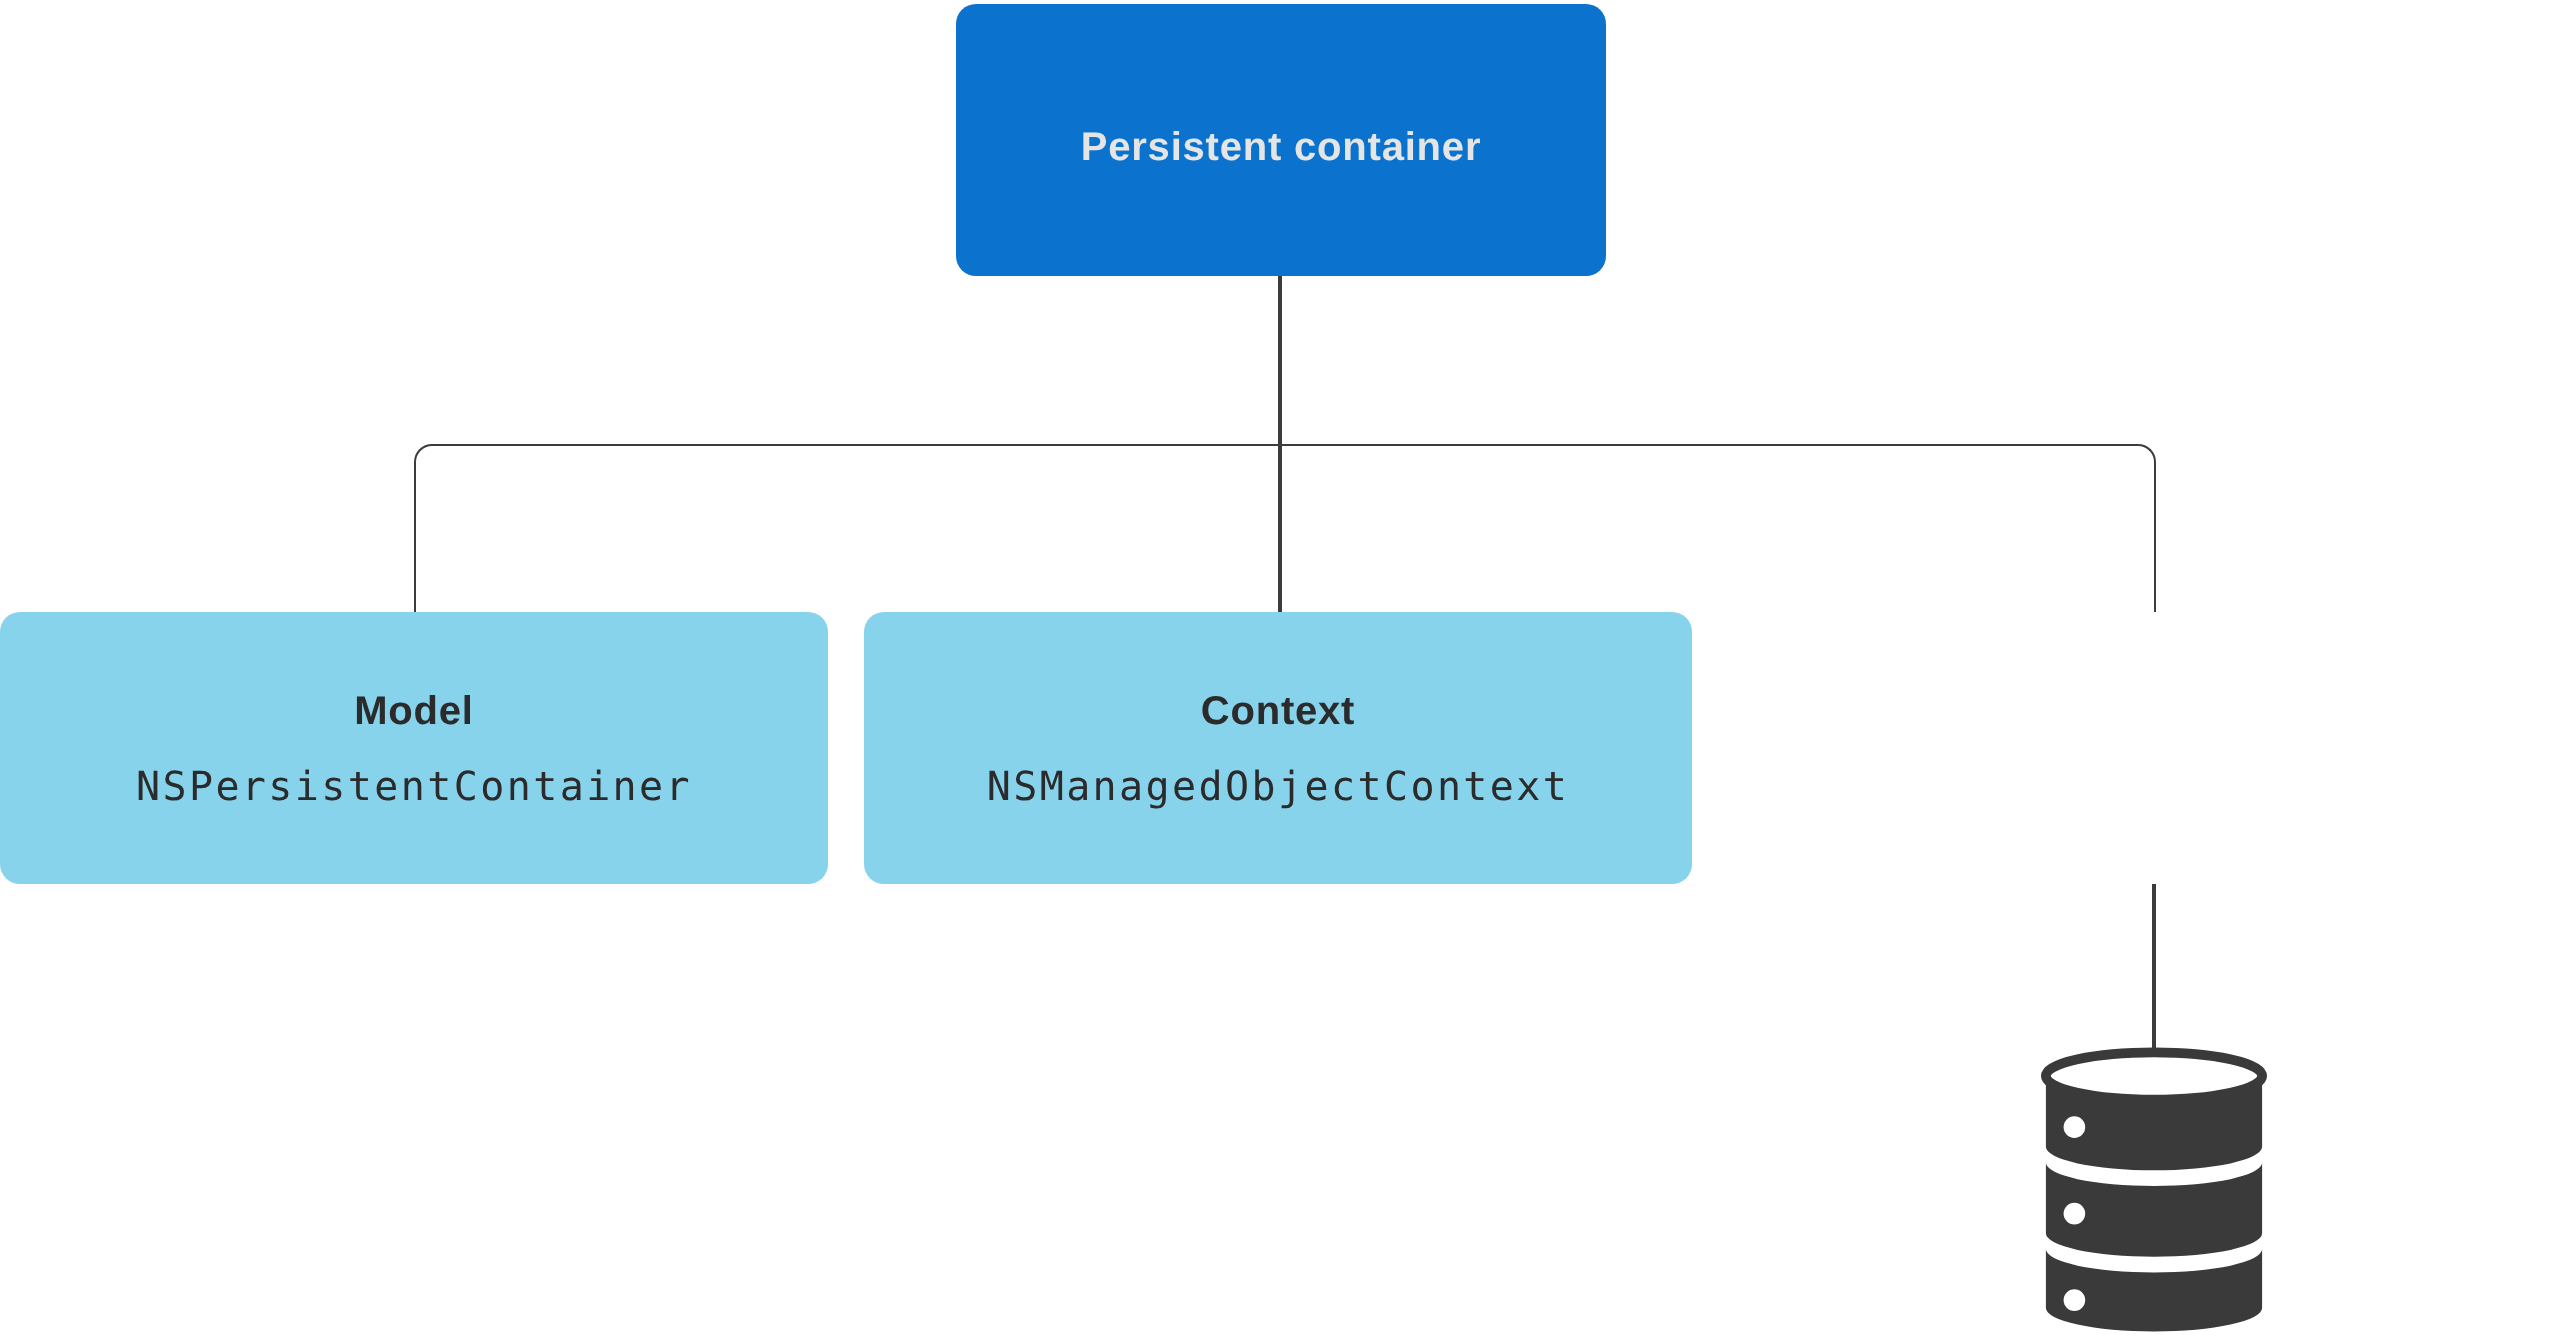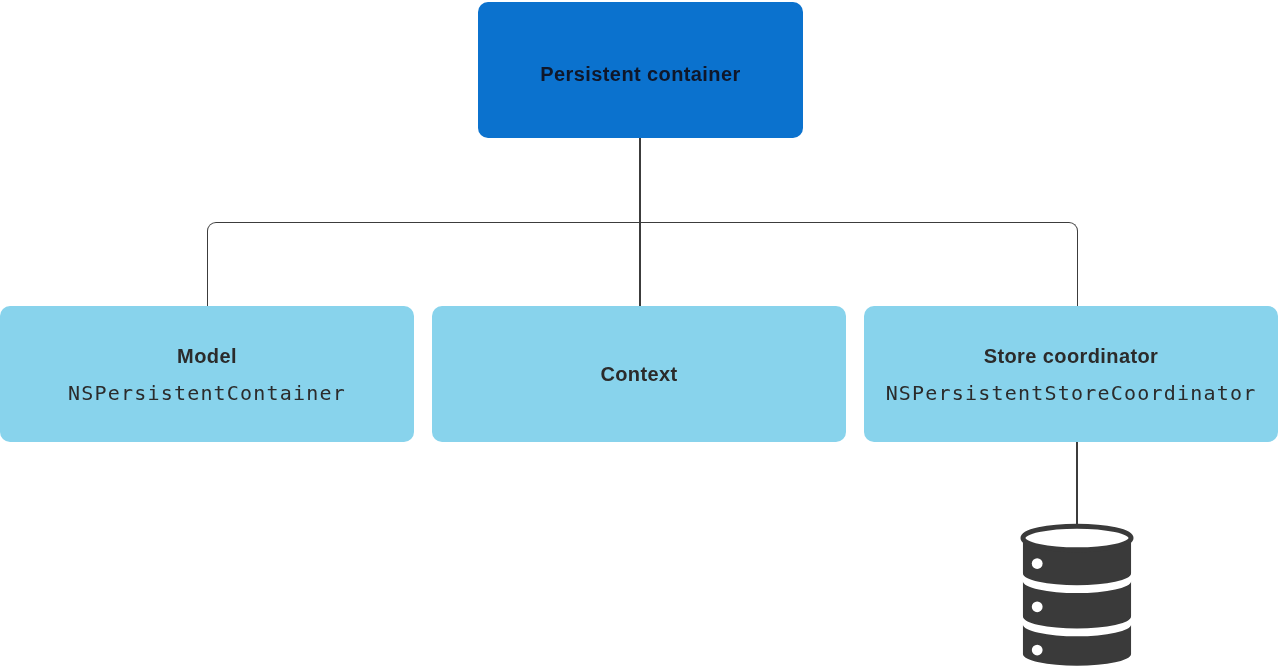--- a/index.html
+++ b/index.html
@@ -41,21 +41,21 @@
     line-height: 26px;
     white-space: nowrap;
   }
 
   .root-node {
     left: 478px;
     top: 2px;
     width: 325px;
     height: 136px;
     background: #0b72ce;
-    color: #0f172a;
+    color: #e5e5e5;
     padding-top: 7px;
     box-sizing: border-box;
   }
 
   .child-node {
     top: 306px;
     height: 136px;
     background: #88d3ec;
     color: #2b2b2b;
   }
@@ -114,26 +114,23 @@
   <div class="vline trunk-line"></div>
   <div class="bracket"></div>
 
   <div class="node child-node child-model">
     <div class="node-title">Model</div>
     <div class="node-class">NSPersistentContainer</div>
   </div>
 
   <div class="node child-node child-context">
     <div class="node-title">Context</div>
+    <div class="node-class">NSManagedObjectContext</div>
   </div>
 
-  <div class="node child-node child-store">
-    <div class="node-title">Store coordinator</div>
-    <div class="node-class">NSPersistentStoreCoordinator</div>
-  </div>
 
   <div class="vline db-line"></div>
 
   <svg class="db-icon" viewBox="0 0 116 148" xmlns="http://www.w3.org/2000/svg" aria-hidden="true">
 
     <path d="M3,16 A55,12 0 0,0 113,16 L113,52 A55,12 0 0,1 3,52 Z" fill="#3a3a3a"></path>
 
     <path d="M3,60 A55,12 0 0,0 113,60 L113,96 A55,12 0 0,1 3,96 Z" fill="#3a3a3a"></path>
 
     <path d="M3,104 A55,12 0 0,0 113,104 L113,134 A55,12 0 0,1 3,134 Z" fill="#3a3a3a"></path>

